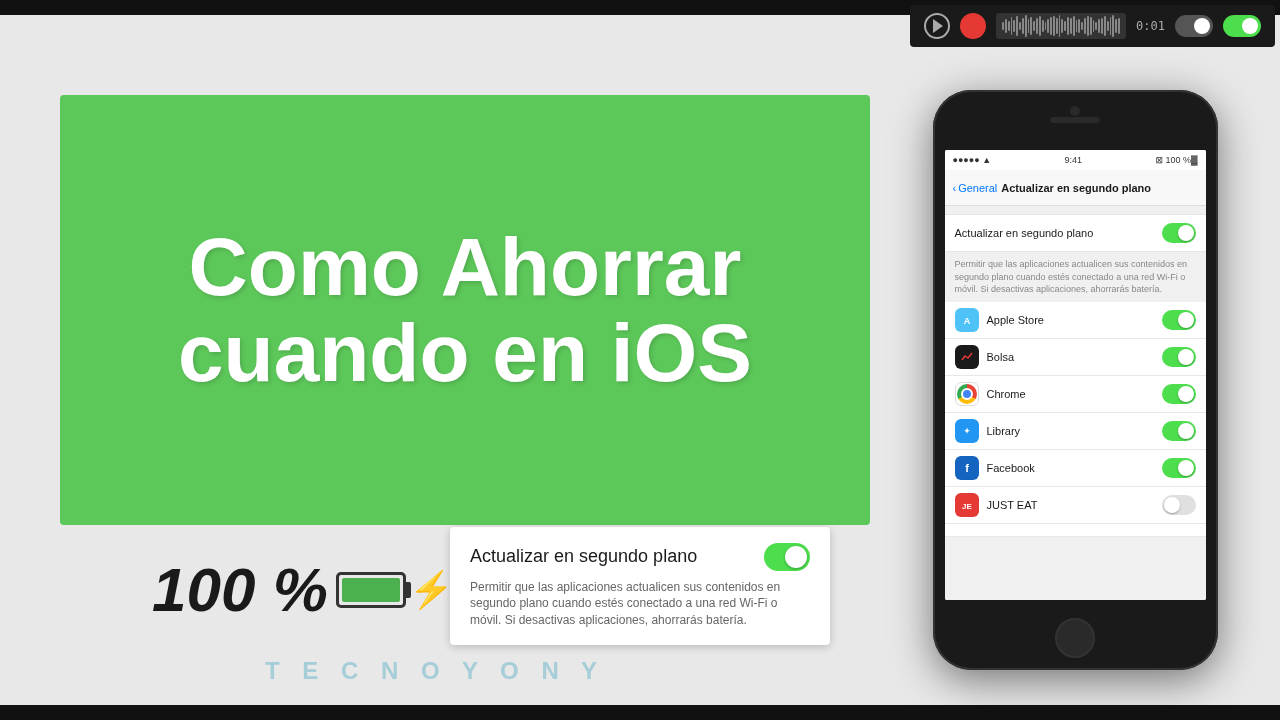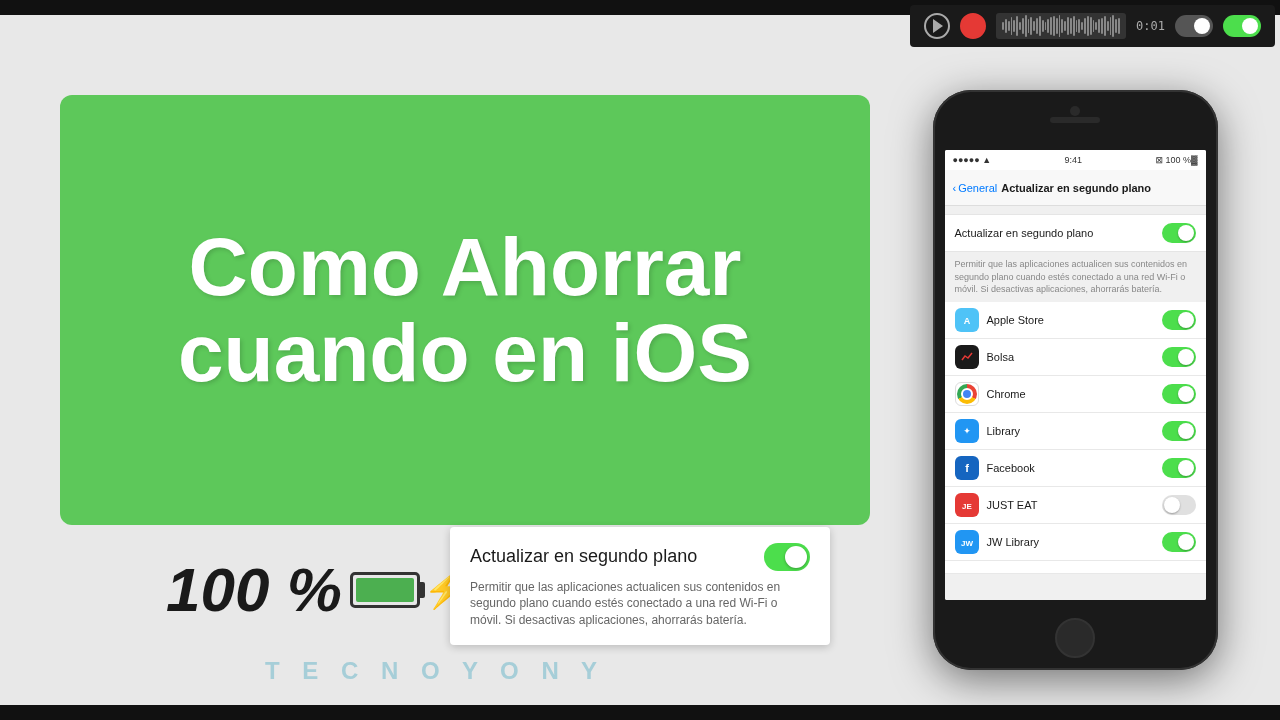--- a/index.html
+++ b/index.html
@@ -53,41 +53,41 @@
       background: #e8e8e8;
     }
 
     .green-box {
       position: absolute;
       top: 80px;
       left: 60px;
       width: 810px;
       height: 430px;
       background: #5dc85a;
-      border-radius: 12px;
+      border-radius: 4px;
       display: flex;
       align-items: center;
       justify-content: center;
       padding: 4px;
     }
 
     .main-title {
       color: white;
       font-size: 82px;
       font-weight: 900;
       text-align: center;
       line-height: 1.05;
       text-shadow: 2px 2px 4px rgba(0,0,0,0.15);
     }
 
     
     .battery-section {
       position: absolute;
       bottom: 80px;
-      left: 166px;
+      left: 152px;
       display: flex;
       align-items: center;
       gap: 8px;
       margin-top: 32px;
     }
 
     .battery-percent {
       font-size: 62px;
       font-weight: 900;
       color: #1a1a1a;
@@ -713,30 +713,20 @@
                 <div class="app-icon" style="background:#e53935; border-radius:6px;justify-content:center;">
                   <svg width="14" height="14" viewBox="0 0 14 14">
                     <rect width="14" height="14" rx="3" fill="#e53935"></rect>
                     <text x="7" y="11" text-anchor="middle" font-size="8" fill="white" font-weight="bold">JE</text>
                   </svg>
                 </div>
                 <span class="app-name">JUST EAT</span>
                 <div class="ios-toggle-mini-off"></div>
               </div>
 
-              <div class="app-row">
-                <div class="app-icon" style="background:#2196f3; border-radius:6px;">
-                  <svg width="14" height="14" viewBox="0 0 14 14">
-                    <rect width="14" height="14" rx="3" fill="#2196f3"></rect>
-                    <text x="7" y="11" text-anchor="middle" font-size="8" fill="white" font-weight="bold">JW</text>
-                  </svg>
-                </div>
-                <span class="app-name">JW Library</span>
-                <div class="ios-toggle-mini"></div>
-              </div>
 
               <div class="app-row">
                 
                 
                 
               </div>
 
             </div>
           </div>
         </div>

